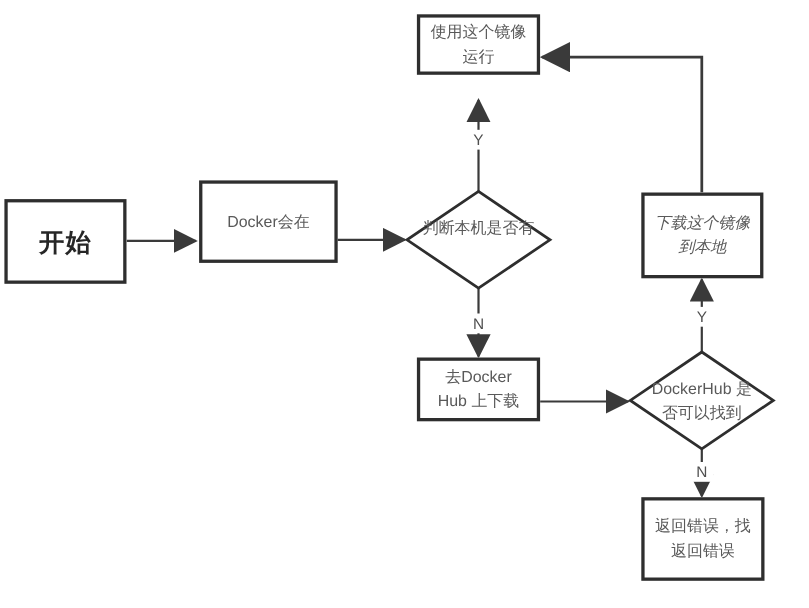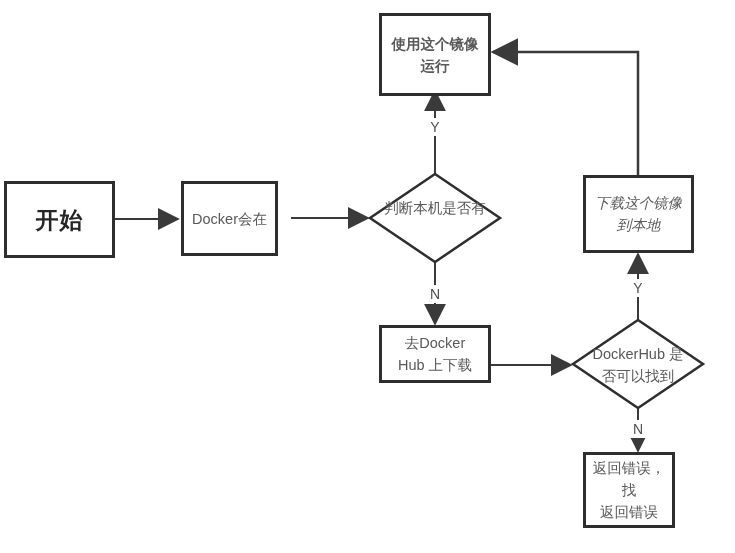--- a/index.html
+++ b/index.html
@@ -91,40 +91,40 @@
     <path d="M638,175 L638,52 L493,52" stroke="#3a3a3a" stroke-width="2.5" fill="none" marker-end="url(#arrow)"></path>
 
     <polygon points="435,174 500,218 435,262 370,218" fill="#ffffff" stroke="#2e2e2e" stroke-width="2.5"></polygon>
     <polygon points="638,320 703,364 638,408 573,364" fill="#ffffff" stroke="#2e2e2e" stroke-width="2.5"></polygon>
   </svg>
 
   <div class="node start-node" style="left:4px; top:181px; width:111px; height:77px;">
     <span>开始</span>
   </div>
 
-  <div class="node" style="left:181px; top:181px; width:97px; height:75px;">
+  <div class="node" style="left:181px; top:164px; width:126px; height:75px;">
     <span>Docker会在</span>
   </div>
 
-  <div class="node" style="left:379px; top:13px; width:112px; height:83px;font-weight:bold;">
+  <div class="node" style="left:379px; top:13px; width:112px; height:55px;">
     <span>使用这个镜像</span>
     <span>运行</span>
   </div>
 
   <div class="node" style="left:583px; top:175px; width:111px; height:78px;font-style:italic;">
     <span>下载这个镜像</span>
     <span>到本地</span>
   </div>
 
   <div class="node" style="left:379px; top:325px; width:112px; height:58px;">
     <span>去Docker</span>
     <span>Hub 上下载</span>
   </div>
 
-  <div class="node" style="left:583px; top:452px; width:92px; height:76px;">
+  <div class="node" style="left:583px; top:452px; width:112px; height:76px;">
     <span>返回错误，找</span>
     <span>返回错误</span>
   </div>
 
   <div class="diamond-text" style="left:368px; top:197px; width:134px;">
     <span>判断本机是否有</span>
   </div>
 
   <div class="diamond-text" style="left:571px; top:343px; width:134px;">
     <span>DockerHub 是</span>

